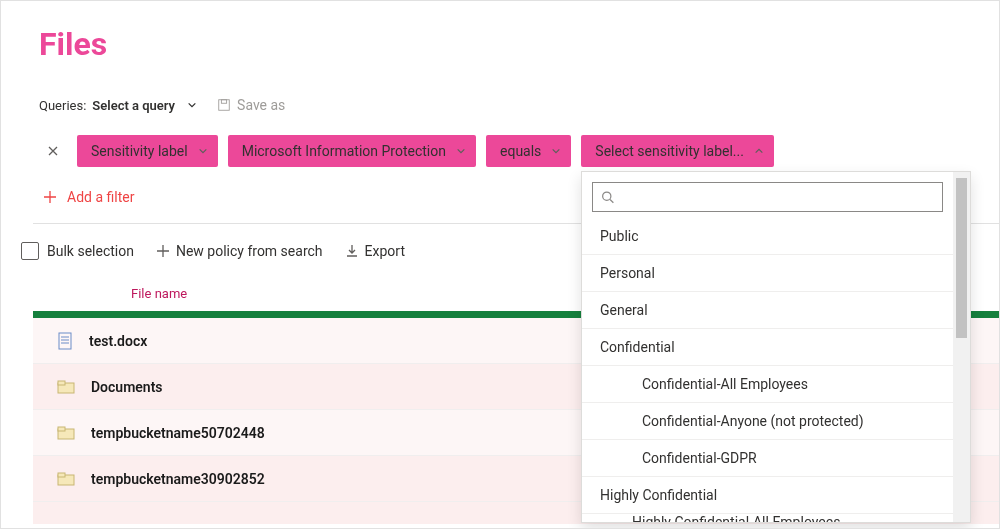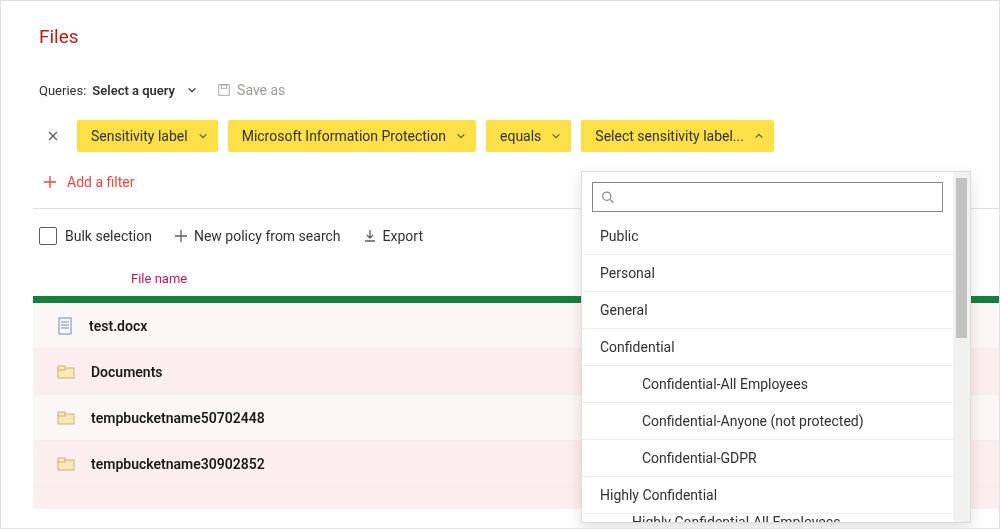--- a/index.html
+++ b/index.html
@@ -9,24 +9,24 @@
     font-size: 14px;
     color: #323130;
     width: 1000px;
     height: 529px;
     background: #ffffff;
     overflow: hidden;
     position: relative;
     border: 1px solid #e1e1e1;
   }
   .page-title {
-    font-size: 19px;
-    font-weight: 400;
+    font-size: 32px;
+    font-weight: 700;
     margin: 24px 0 0 38px;
-    color: #b91c1c;
+    color: #ec4899;
   }
   .queries-row {
     display: flex;
     align-items: center;
     margin: 34px 0 12px 38px;
     gap: 6px;
   }
   .queries-label { font-size: 13px; color: #323130; }
   .queries-selector { font-size: 13px; font-weight: 600; color: #323130; display:flex; align-items:center; gap:12px; cursor:pointer;}
   .save-as { display:flex; align-items:center; gap:6px; color:#9e9c99; margin-left: 14px;}
@@ -36,21 +36,21 @@
     margin: 22px 0 0 38px;
     gap: 10px;
   }
   .close-x {
     width: 28px; height: 28px;
     display:flex; align-items:center; justify-content:center;
     color:#605e5c;
     cursor:pointer;
   }
   .pill {
-    background: #fde047;
+    background: #ec4899;
     border-radius: 2px;
     height: 32px;
     display:flex;
     align-items:center;
     padding: 0 10px 0 14px;
     gap: 10px;
     color:#323130;
     cursor:pointer;
     white-space: nowrap;
   }
@@ -63,21 +63,21 @@
     color:#ef4444;
     cursor:pointer;
   }
   .separator-top {
     border-top: 1px solid #e1e1e1;
     margin: 0 0 0 32px;
   }
   .toolbar {
     display:flex;
     align-items:center;
-    padding: 18px 0 16px 38px;
+    padding: 18px 0 16px 20px;
     gap: 22px;
     position: relative;
   }
   .bulk-sel { display:flex; align-items:center; gap:8px; cursor:pointer;}
   .checkbox-box { width:18px; height:18px; border:1px solid #605e5c; border-radius:2px; }
   .tb-action { display:flex; align-items:center; gap:6px; cursor:pointer; color:#323130;}
   .tb-action svg { color:#605e5c;}
   .col-header {
     padding: 10px 0 10px 98px;
     font-size: 13px;

